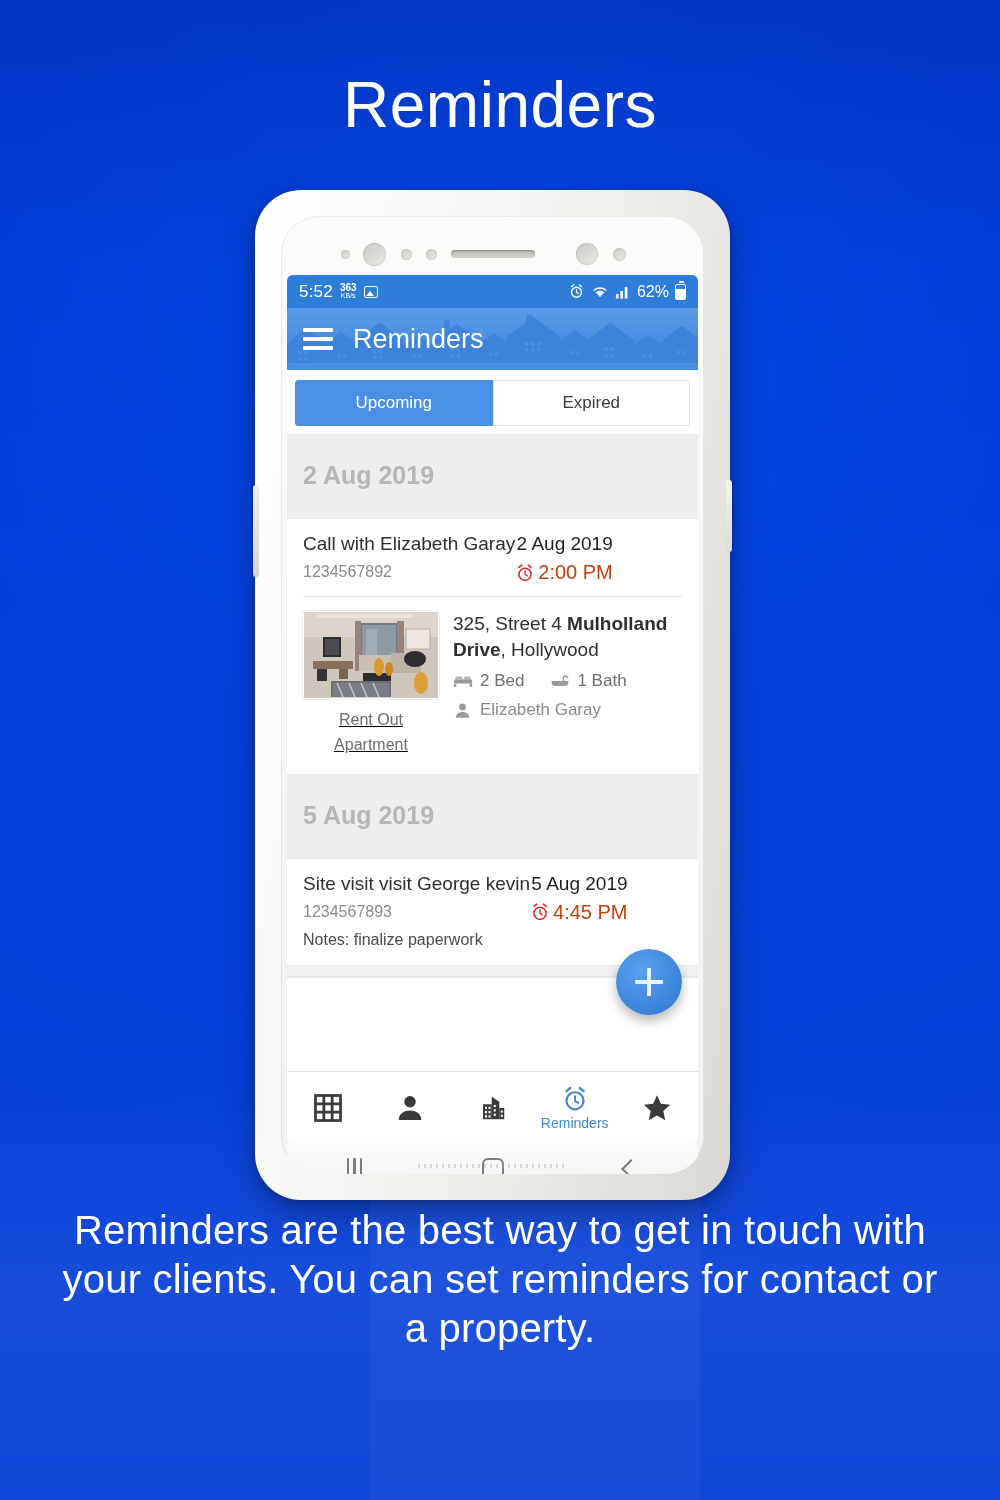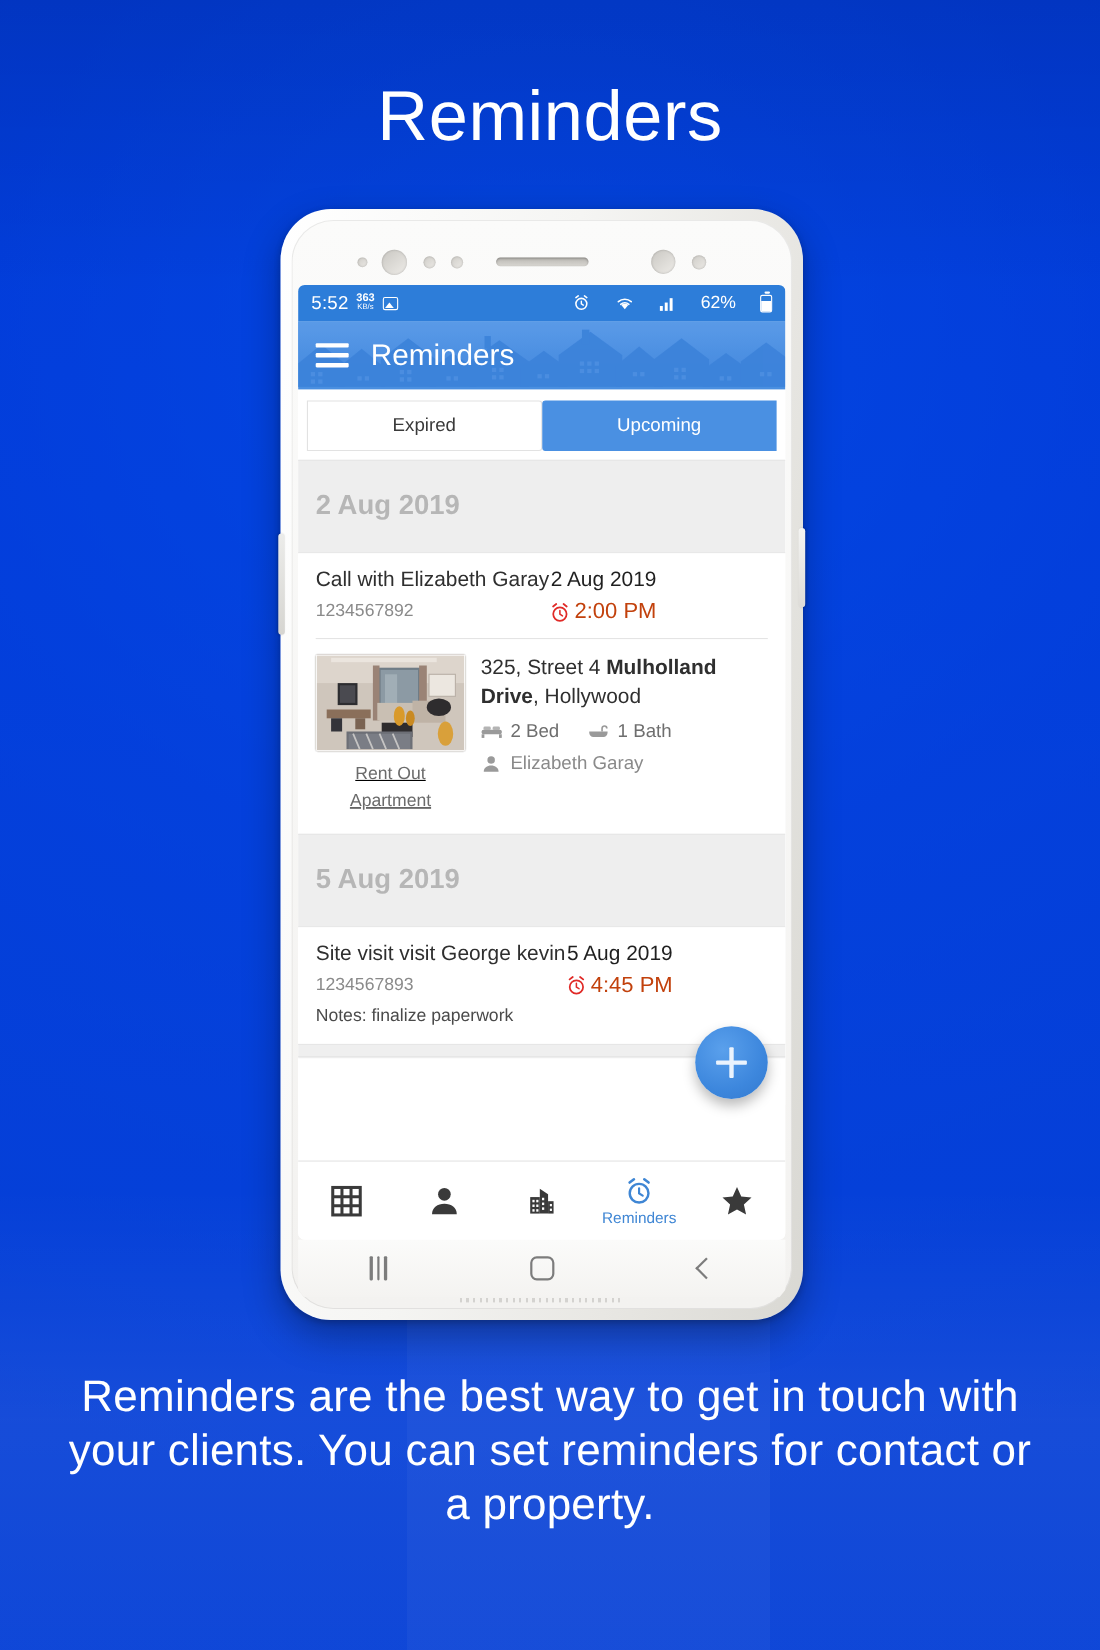--- a/index.html
+++ b/index.html
@@ -42,42 +42,42 @@
     color: #ffffff;
     font-size: 64px;
     font-weight: 400;
     letter-spacing: 0.5px;
     line-height: 1;
   }
 
   
   .caption {
     position: absolute;
-    top: 1246px;
+    top: 1206px;
     left: 50px;
     width: 900px;
     text-align: center;
     color: #ffffff;
     font-size: 40px;
     font-weight: 400;
     line-height: 1.22;
     letter-spacing: 0.2px;
   }
 
   
   .phone {
     position: absolute;
     left: 255px;
     top: 190px;
     width: 475px;
     height: 1010px;
     border-radius: 46px;
     background: linear-gradient(100deg,#ffffff 0%,#f5f5f3 42%,#e8e7e3 72%,#d9d8d3 100%);
     box-shadow: 0 14px 34px rgba(0,0,0,0.30), 0 2px 6px rgba(0,0,0,0.20);
-    padding: 10px;
+    padding: 26px;
   }
   .phone-inner {
     width: 100%; height: 100%;
     border-radius: 38px;
     background: linear-gradient(180deg,#fbfbfa 0%,#f3f2f0 100%);
     padding: 6px;
     box-shadow: inset 0 0 0 1px rgba(0,0,0,0.07);
     position: relative;
     overflow: hidden;
   }
@@ -122,21 +122,21 @@
     padding: 0 12px;
     color: #ffffff;
     font-size: 17px;
     position: relative;
   }
   .sb-left { display:flex; align-items:center; gap:7px; }
   .sb-time { font-size:17px; letter-spacing:0.2px; }
   .sb-net { line-height:0.85; text-align:center; font-weight:bold; }
   .sb-net b { display:block; font-size:10px; }
   .sb-net i { display:block; font-size:7px; font-style:normal; font-weight:normal; }
-  .sb-right { margin-left:auto; display:flex; align-items:center; gap:22px; font-size:16px; }
+  .sb-right { margin-left:auto; display:flex; align-items:center; gap:6px; font-size:16px; }
   .ic-img { width:14px; height:12px; border:1.6px solid #fff; border-radius:2px; position:relative; }
   .ic-img::after{content:"";position:absolute;left:1px;bottom:1px;width:0;height:0;border-left:4px solid transparent;border-right:4px solid transparent;border-bottom:5px solid #fff;}
   .ic-batt { width:11px; height:16px; border:1.6px solid #fff; border-radius:2px; position:relative; background:linear-gradient(180deg,#2d7dd9 30%,#fff 30%); }
   .ic-batt::before{content:"";position:absolute;top:-4px;left:2.5px;width:5px;height:2.5px;background:#fff;border-radius:1px;}
 
   
   .appbar {
     height: 62px;
     background: #4a8fe0;
     position: relative;
@@ -373,22 +373,22 @@
         </svg>
         <div class="hamburger">
           <span></span>
             <span></span>
             <span></span>
         </div>
         <div class="appbar-title">Reminders</div>
       </div>
 
       <div class="tabs">
+        <div class="tab active">Upcoming</div>
         <div class="tab inactive">Expired</div>
-        <div class="tab active">Upcoming</div>
       </div>
 
       <div class="list">
 
         <div class="section-head">2 Aug 2019</div>
 
         <div class="rem-card">
           <div class="rem-top">
             <div>
               <div class="rem-title">Call with Elizabeth Garay</div>

